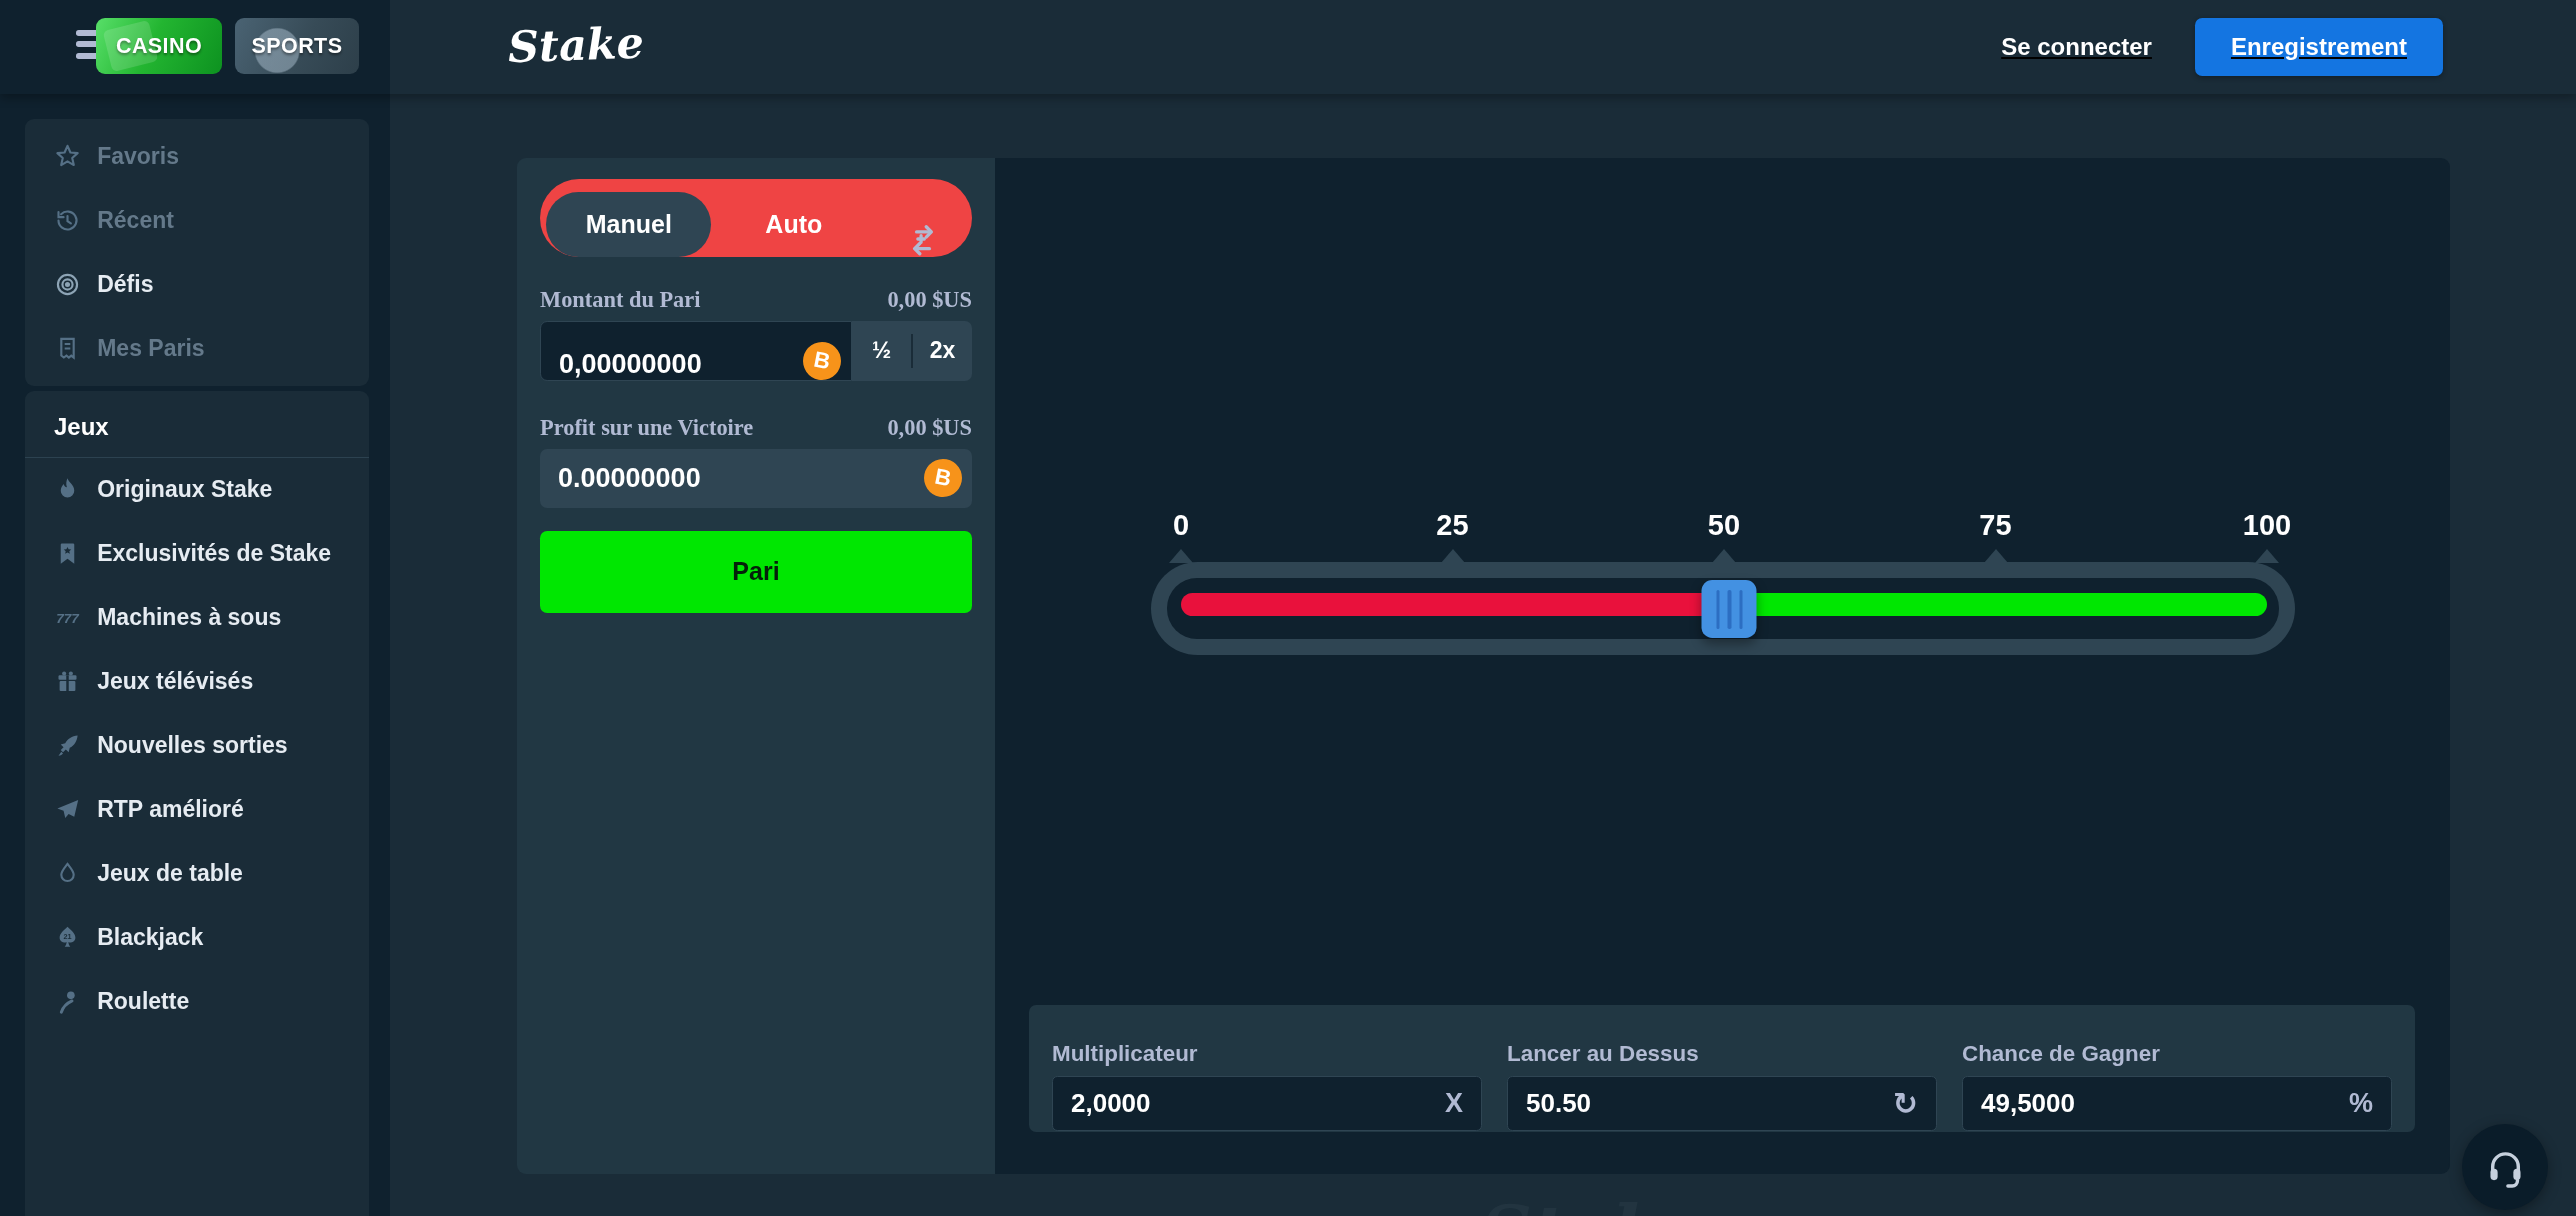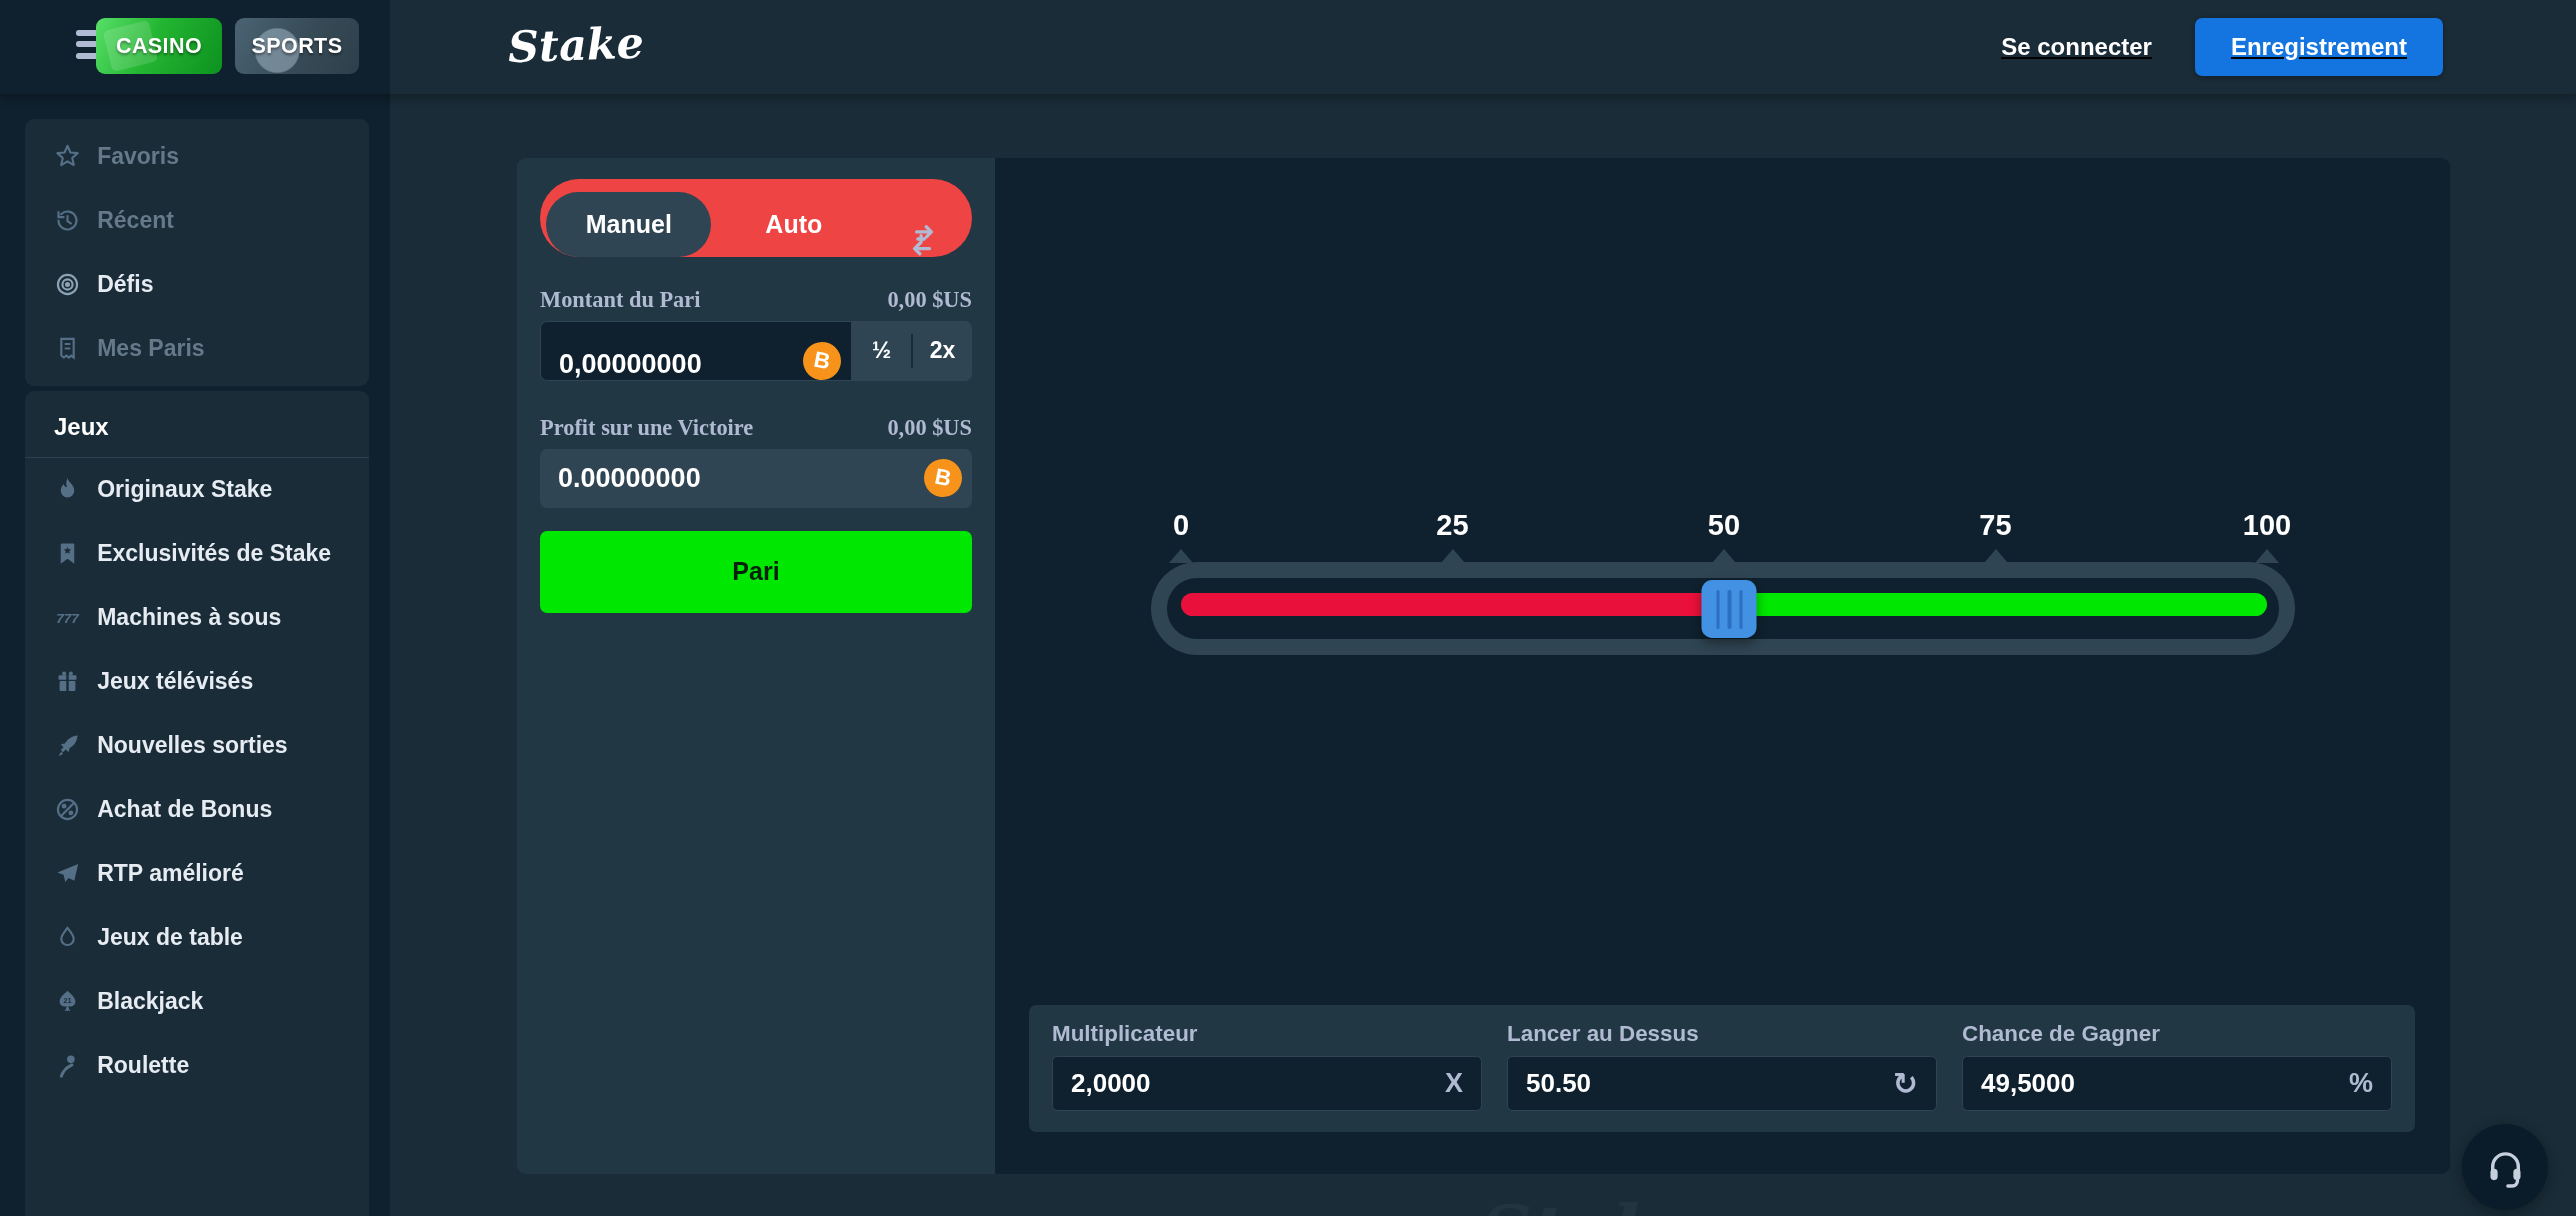--- a/index.html
+++ b/index.html
@@ -101,21 +101,21 @@
   .bar .red { background:#e9113c; height:100%; }
   .bar .green { background:#00e701; height:100%; flex:1; }
   .handle-rail { top:71px; height:58px; }
   .handle { position:absolute; top:0; transform:translateX(-50%); width:55px; height:58px;
     border-radius:10.7px; background:#4391e2; box-shadow:0 5.4px 10.7px rgba(0,0,0,.35); cursor:grab;
     display:flex; align-items:center; justify-content:center; gap:8px; }
   .handle i { display:block; width:3.6px; height:39px; background:#2c6ec2; border-radius:1.8px; }
 
   
   .stats-card { position:absolute; left:34px; top:847px; width:1386px; height:127px;
-    background:#213743; border-radius:7.2px; padding:16px 23px; display:flex; gap:25px; }
+    background:#213743; border-radius:7.2px; padding:36px 23px; display:flex; gap:25px; }
   .stat { flex:1; }
   .stat .lab { color:#b1bad3; font-size:22.4px; font-weight:600; }
   .stat-box { margin-top:9px; height:55px; background:#0f212e; border:1.8px solid #2f4553;
     border-radius:5.4px; display:flex; align-items:center; justify-content:space-between;
     padding:0 18px; cursor:text; }
   .stat-box .val { color:#fff; font-size:26px; font-weight:700; }
   .stat-box .sicon { color:#b1bad3; font-size:27px; font-weight:700; }
   .stat-box .sicon.btnlike { cursor:pointer; font-size:30px; }
 
   .watermark { position:absolute; left:1480px; top:1190px; font-family:"DejaVu Serif",serif;
@@ -221,29 +221,20 @@
       </div>
 
       <div class="side-item">
         <svg class="gicon" viewBox="0 0 24 24" fill="#557086">
           <path d="M21 3c-5 .5-9 3-11 7l-4 1 2.5 2.5L6 16l2 2 2.5-2.5L13 18l1-4c4-2 6.5-6 7-11z"></path>
           <path d="M6.5 17.5 4 21c2-.3 3.2-1 4-2z"></path>
           </svg>
         <span class="lbl">Nouvelles sorties</span>
       </div>
 
-      <div class="side-item">
-        <svg class="gicon" viewBox="0 0 24 24" fill="none" stroke="#557086" stroke-width="1.9">
-          <circle cx="12" cy="12" r="8.5"></circle>
-            <path d="M6.5 17.5 17.5 6.5"></path>
-          <circle cx="9" cy="9" r="1.2" fill="#557086"></circle>
-            <circle cx="15" cy="15" r="1.2" fill="#557086"></circle>
-          </svg>
-        <span class="lbl">Achat de Bonus</span>
-      </div>
 
       <div class="side-item">
         <svg class="gicon" viewBox="0 0 24 24" fill="#557086">
           <path d="M21.5 3.5 3 11l5.5 2.2L10 19.5l3-3.6 5 2.6z"></path>
           </svg>
         <span class="lbl">RTP amélioré</span>
       </div>
 
       <div class="side-item">
         <svg class="gicon" viewBox="0 0 24 24" fill="none" stroke="#557086" stroke-width="1.9">

